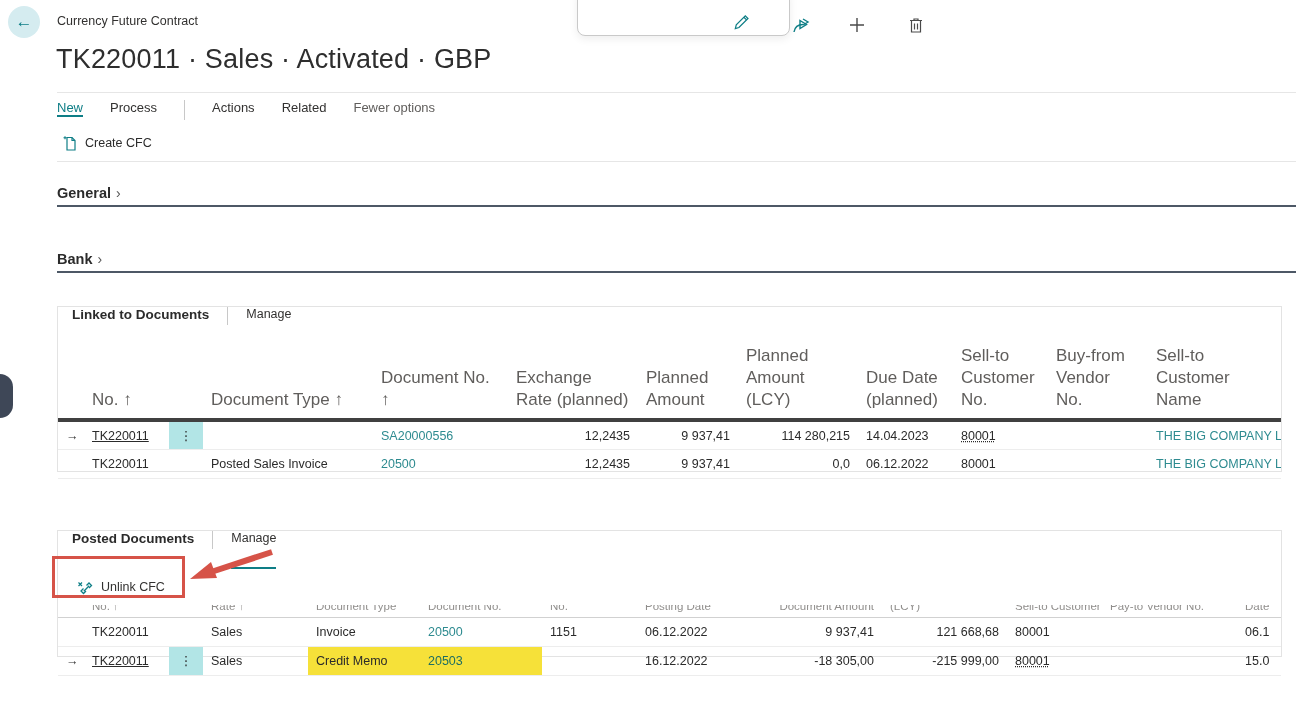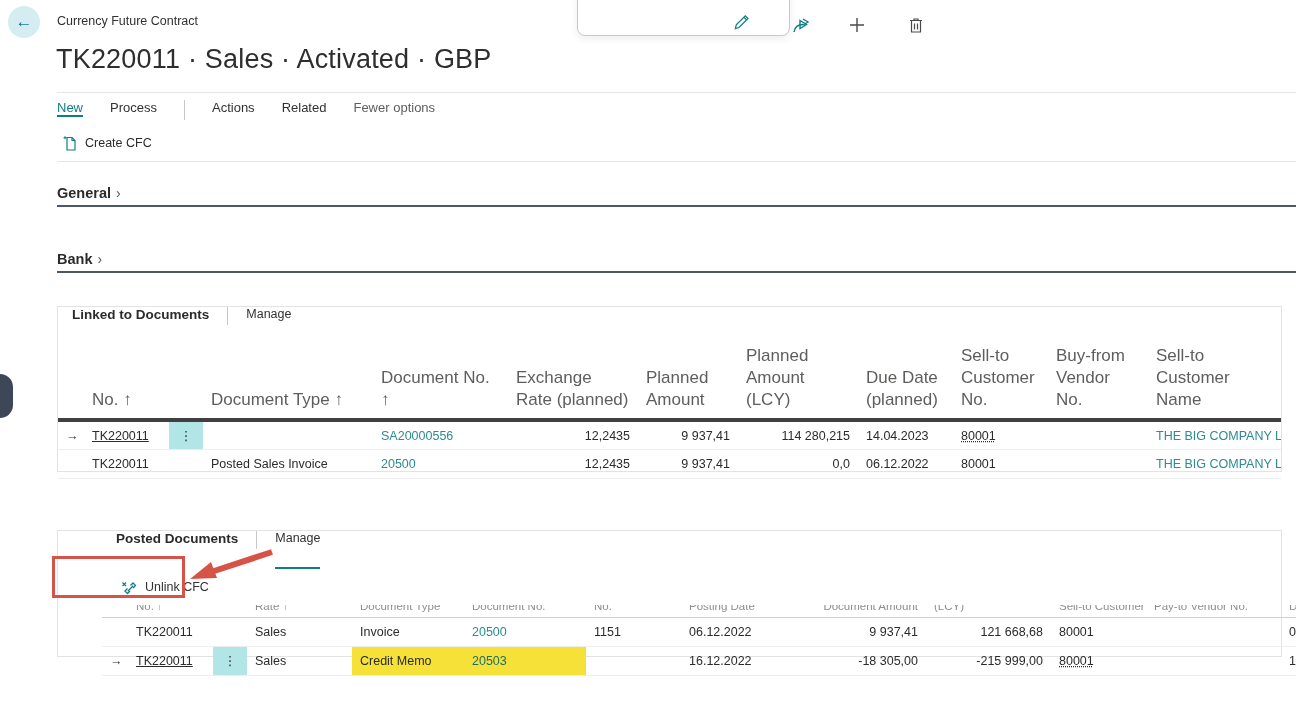--- a/index.html
+++ b/index.html
@@ -210,21 +210,21 @@
       <td class="r">0,0</td>
       <td>06.12.2022</td>
       <td>80001</td>
       <td></td>
       <td><span class="link">THE BIG COMPANY LTD.</span></td>
     </tr>
   </tbody>
     </table>
 </div>
 
-<div class="abs card" style="top:530px; height:127px;padding-left:44px;">
+<div class="abs card" style="top:530px; height:127px;">
   <div class="card-hd">
     <span class="card-title">Posted Documents</span>
     <span class="vdiv"></span>
     <span class="manage active">Manage</span>
   </div>
   <div class="unlink-row">
     <span>
       <svg width="16" height="16" viewBox="0 0 16 16" fill="none" stroke="#0e7e86" stroke-width="1.3">
         <path d="M9.5 6.5l2.5-2.5 2.5 2.5-2.5 2.5"></path>
           <path d="M6.5 9.5L4 12l2.5 2.5L9 12"></path>

